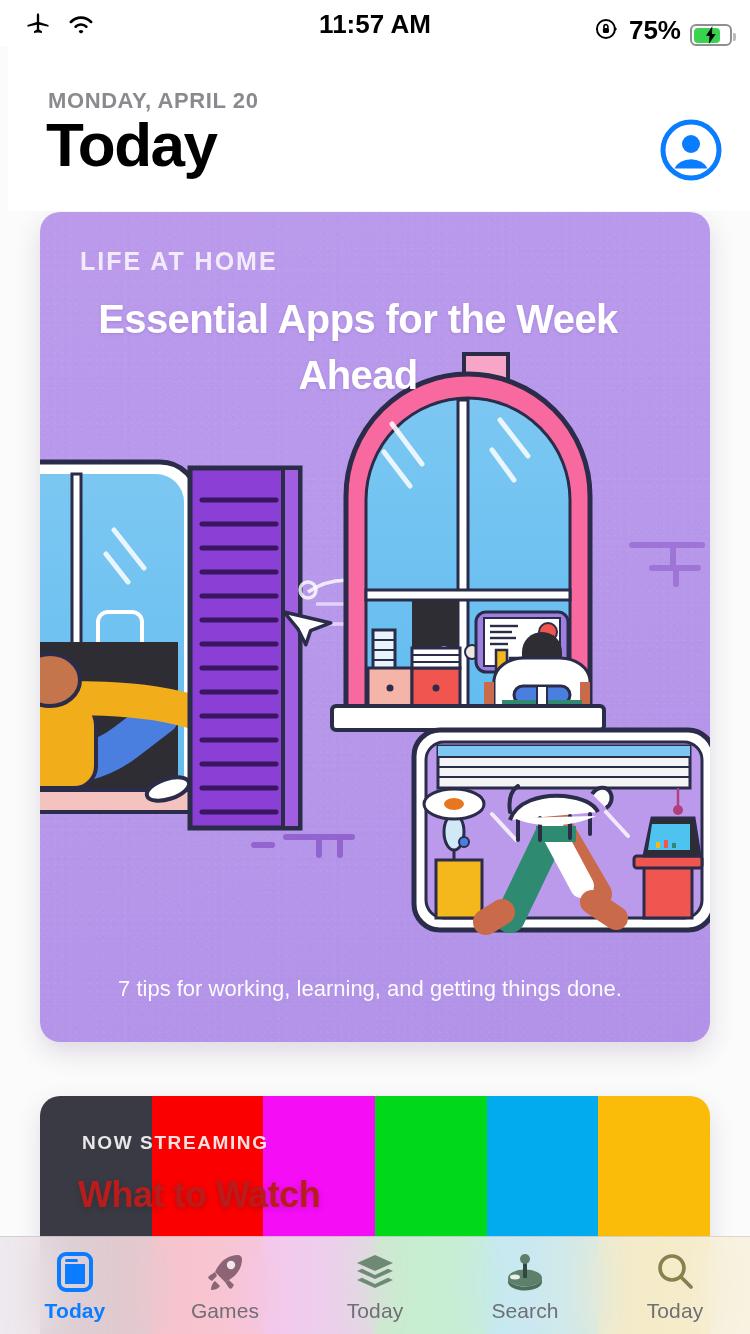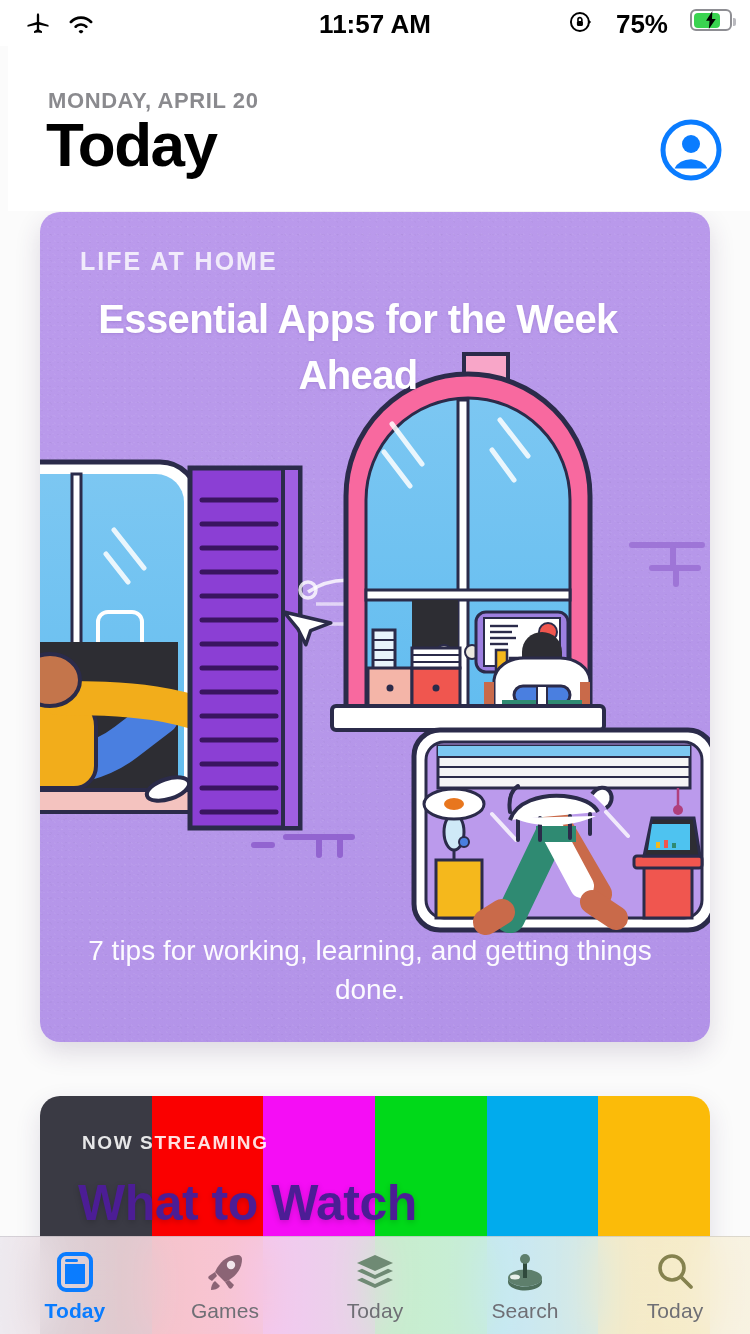--- a/index.html
+++ b/index.html
@@ -12,21 +12,21 @@
   #screen { position:relative; width:750px; height:1334px; background:#fbfbfb; overflow:hidden; }
 
   
   #status-bar {
     position:absolute; top:0; left:0; width:750px; height:46px;
     display:flex; align-items:center; background:#ffffff; z-index:40;
   }
   .sb-left { position:absolute; left:24px; top:8px; display:flex; align-items:center; gap:14px; }
   .sb-center { position:absolute; left:0; right:0; top:9px; text-align:center;
                font-size:26px; font-weight:bold; color:#000; letter-spacing:0px; }
-  .sb-right { position:absolute; right:18px; top:9px; display:flex; align-items:flex-start; gap:22px; }
+  .sb-right { position:absolute; right:18px; top:15px; display:flex; align-items:flex-end; gap:9px; }
   .sb-pct { font-size:26px; font-weight:bold; color:#000; }
   .batt { position:relative; width:42px; height:22px; border:2px solid #8e8e93; border-radius:6px; }
   .batt-fill { position:absolute; left:1.5px; top:1.5px; bottom:1.5px; width:70%;
                background:#3ad350; border-radius:4px; }
   .batt-cap { position:absolute; right:-6px; top:7px; width:3px; height:8px;
               background:#b9b9be; border-radius:0 2px 2px 0; }
   .bolt { position:absolute; left:50%; top:50%; transform:translate(-50%,-50%); z-index:2; }
 
   
   #header { position:absolute; top:46px; left:0; width:750px; height:165px; background:#ffffff; z-index:30;margin-left:8px; }
@@ -56,36 +56,36 @@
       radial-gradient(circle at 27% 81%, rgba(0,0,0,.05) 0 1px, transparent 1px),
       radial-gradient(circle at 88% 74%, rgba(0,0,0,.045) 0 1px, transparent 1px);
     background-size:7px 7px, 9px 9px, 11px 11px, 8px 8px, 13px 13px;
     pointer-events:none;
   }
   #card1-eyebrow { position:absolute; left:40px; top:35px; font-size:25px; font-weight:bold;
                    color:rgba(255,255,255,.80); letter-spacing:2px; z-index:6; }
   #card1-title { position:absolute; left:38px; top:80px; width:560px; font-size:40px;
                  font-weight:bold; color:#fff; line-height:1.39; letter-spacing:-0.6px; z-index:6;
                  text-shadow:0 1px 3px rgba(90,60,140,.22); }
-  #card1-caption { position:absolute; left:40px; bottom:32px; width:580px; font-size:28px;
+  #card1-caption { position:absolute; left:40px; bottom:38px; width:580px; font-size:22px;
                    color:rgba(255,255,255,.96); line-height:1.42; z-index:6; }
   #card1-art { position:absolute; inset:0; z-index:3; }
 
   
   #card-now-streaming {
     position:absolute; left:40px; top:885px; width:670px; height:260px;
     border-radius:20px; overflow:hidden; cursor:pointer;
     box-shadow:0 10px 26px rgba(60,40,90,.14);
   }
   .bars { position:absolute; inset:0; display:flex; }
   .bars > div { flex:1 1 0; }
   #card2-eyebrow { position:absolute; left:42px; top:36px; font-size:19px; font-weight:bold;
                    color:rgba(255,255,255,.88); letter-spacing:1.6px; z-index:4; }
-  #card2-title { position:absolute; left:38px; top:78px; font-size:50px; font-weight:bold;
-                 color:#4c1d95; letter-spacing:-0.5px; z-index:4;
+  #card2-title { position:absolute; left:38px; top:78px; font-size:36px; font-weight:bold;
+                 color:#b91c1c; letter-spacing:-0.5px; z-index:4;
                  text-shadow:0 2px 6px rgba(0,0,0,.18); }
 
   
   #tab-bar {
     position:absolute; left:0; bottom:0; width:750px; height:98px; z-index:50;
     display:flex; border-top:0.5px solid rgba(120,120,128,.22);
     background:linear-gradient(90deg,
       rgba(236,232,238,.90) 0%,
       rgba(247,222,226,.88) 16%,
       rgba(246,224,243,.88) 33%,

